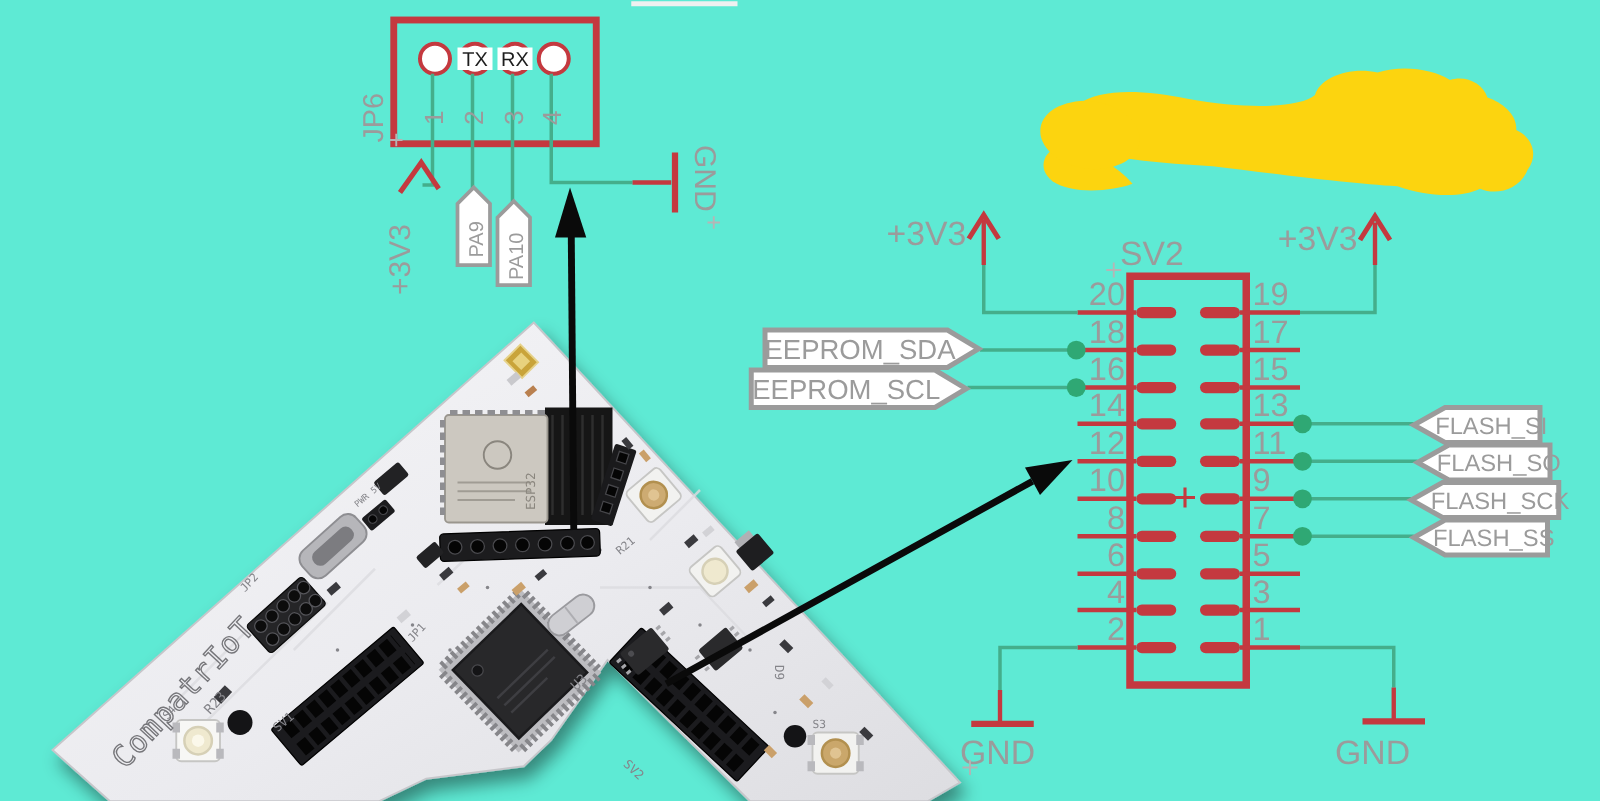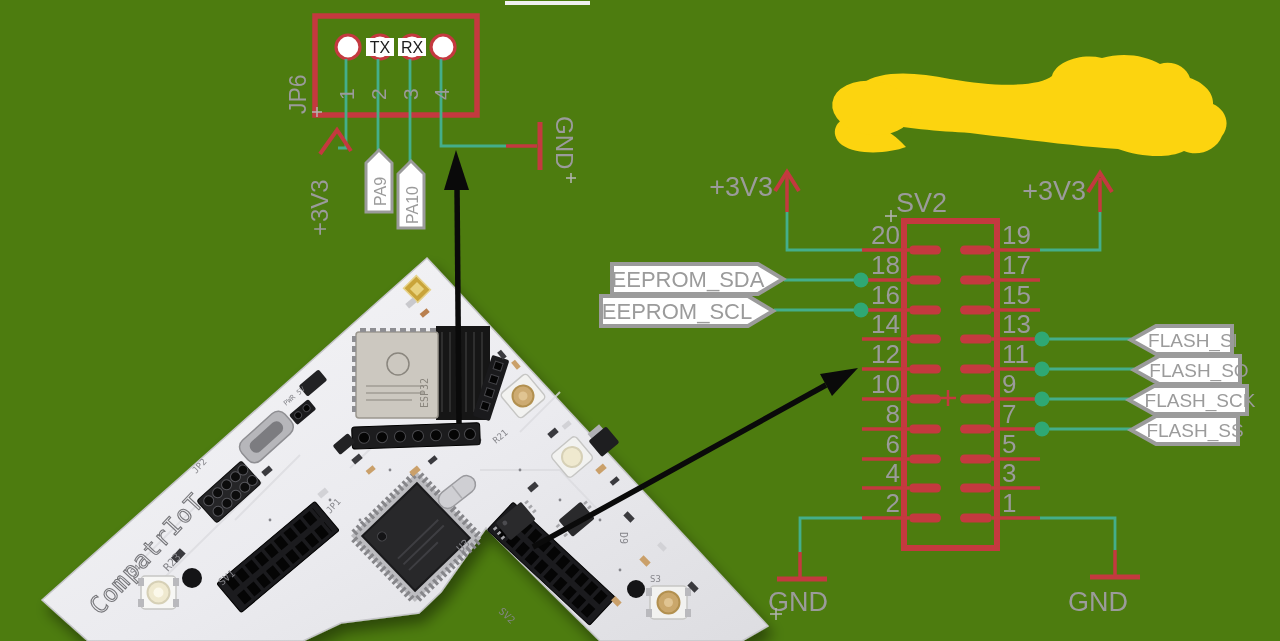--- a/index.html
+++ b/index.html
@@ -1,16 +1,16 @@
 <!DOCTYPE html>
 <html><head>
 <meta charset="utf-8">
 <style>
   html,body{margin:0;padding:0;background:#fff;}
-  #stage{position:relative;width:1280px;height:641px;background:#4d7c0f;overflow:hidden;}
+  #stage{position:relative;width:1280px;height:641px;background:#5eead4;overflow:hidden;}
   svg{display:block;}
   .sch-txt{font-family:"Liberation Sans",sans-serif;fill:#9b9b9b;}
   .sch-dark{font-family:"Liberation Sans",sans-serif;fill:#1d1d1d;}
   .silk{font-family:"DejaVu Sans Mono",monospace;}
   .frag{font-family:"Liberation Sans",sans-serif;fill:#9b3a3a;font-weight:bold;}
 </style>
 </head>
 <body>
 
 <div id="stage">

